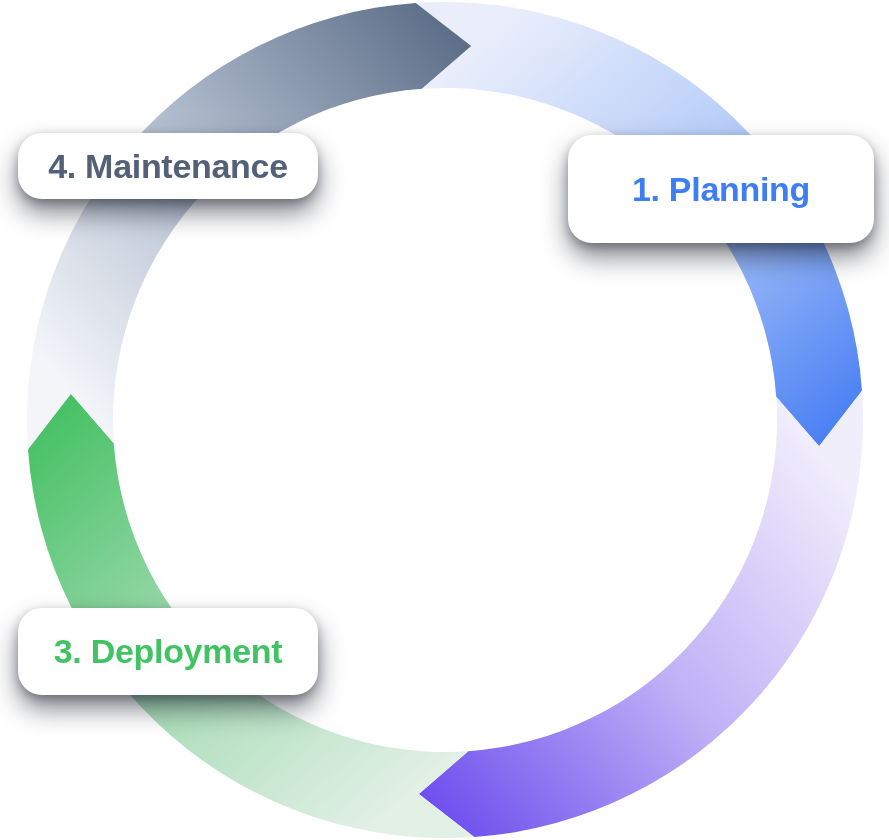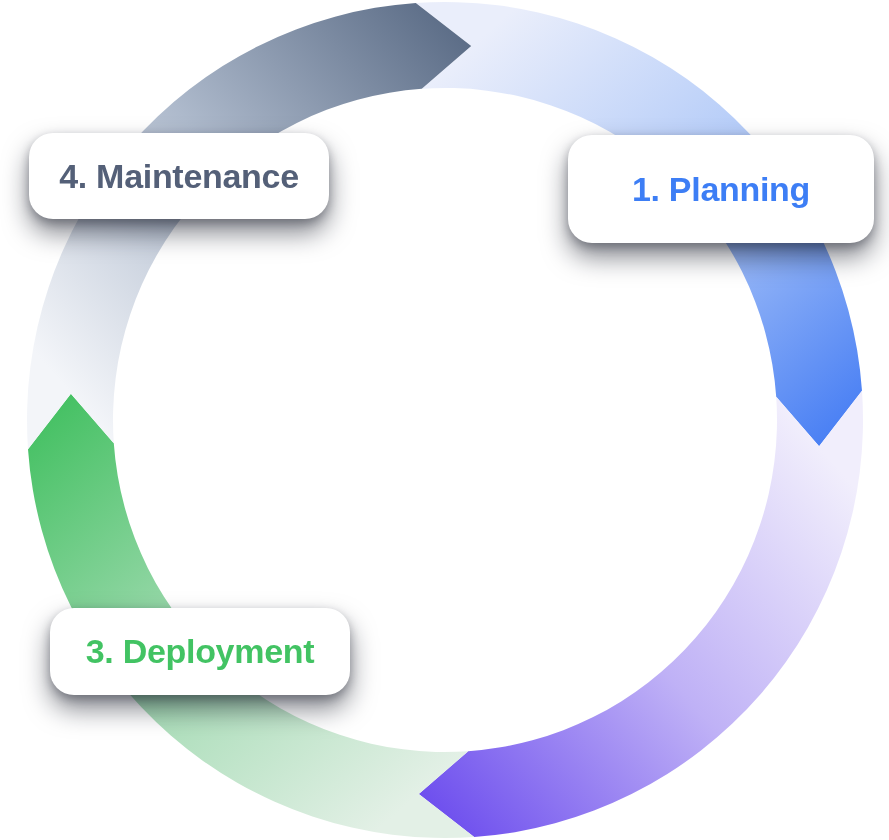--- a/index.html
+++ b/index.html
@@ -31,23 +31,23 @@
     align-items: center;
     justify-content: center;
     box-shadow: 0 14px 26px rgba(13, 18, 32, 0.50), 0 4px 10px rgba(13, 18, 32, 0.28);
   }
   .pill-text {
     font-size: 34px;
     font-weight: 700;
     letter-spacing: -0.3px;
     white-space: nowrap;
   }
-  .pill-tl { left: 29px;  top: 133px; width: 300px; height: 86px; }
+  .pill-tl { left: 18px;  top: 133px; width: 300px; height: 66px; }
   .pill-tr { left: 568px; top: 135px; width: 306px; height: 108px; }
-  .pill-bl { left: 18px;  top: 608px; width: 300px; height: 87px; margin-left: 32px; }
+  .pill-bl { left: 18px;  top: 608px; width: 300px; height: 87px; }
   .pill-br { left: 560px; top: 608px; width: 307px; height: 87px; }
 </style>
 </head>
 <body>
 
 <div class="canvas">
 
   <svg id="cycle-svg" class="cycle-svg" viewBox="0 0 889 840" xmlns="http://www.w3.org/2000/svg">
       <defs>
         <linearGradient id="grad-planning" gradientUnits="userSpaceOnUse" x1="471.2" y1="45.9" x2="819.1" y2="446.2">

